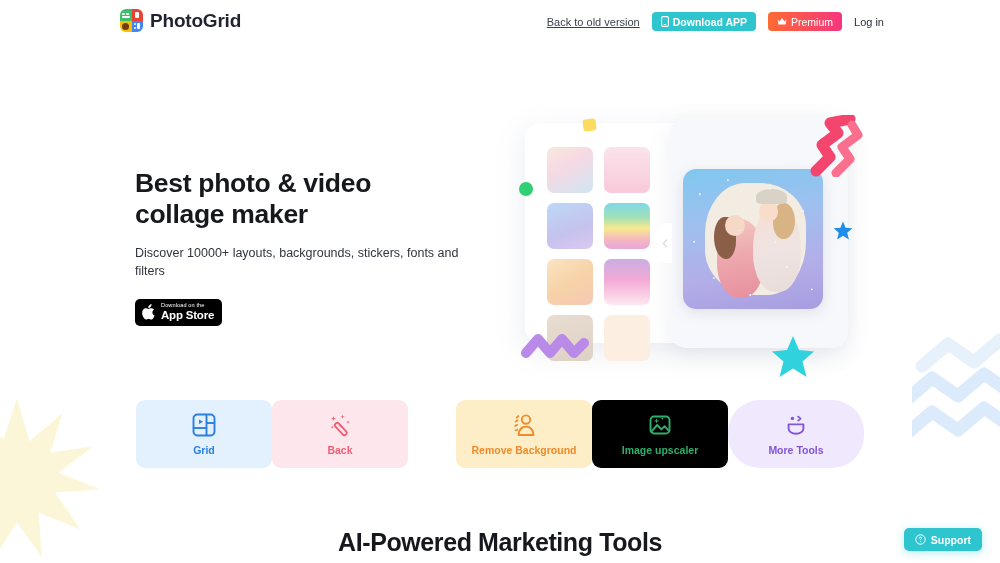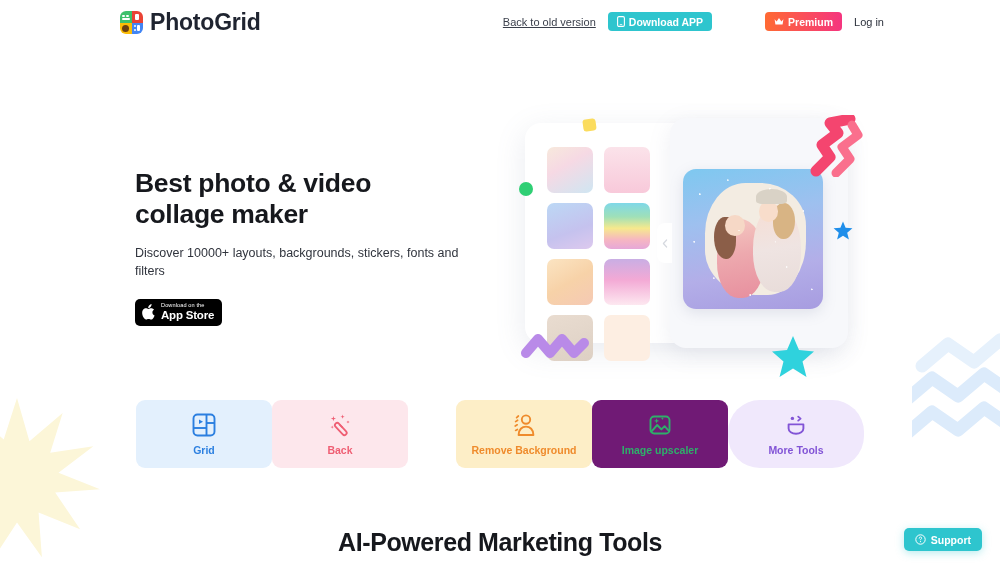--- a/index.html
+++ b/index.html
@@ -40,40 +40,40 @@
   .lq1 .d1 { width:2.6px;height:2.6px; left:2.4px; top:3.6px; }
   .lq1 .d2 { width:2.6px;height:2.6px; left:6.3px; top:3.6px; }
   .lq1 .bar { position:absolute; width:7.5px;height:1.6px; left:2px; top:7px; background:#fff; border-radius:1px;}
   .lq2 .bar { position:absolute; width:4.5px;height:5.5px; left:3.2px; top:3px; background:#fff; border-radius:1px;}
   .lq3 .circ { position:absolute; width:7px;height:7px; left:2.2px; top:2.2px; background:#6b3f10; border-radius:50%;}
   .lq4 .d1 { width:2.2px;height:2.2px; left:2.4px; top:2.6px; }
   .lq4 .d2 { width:2.2px;height:2.2px; left:2.4px; top:6.1px; }
   .lq4 .bar { position:absolute; width:2.6px;height:6px; left:5.8px; top:2.6px; background:#fff; border-radius:1px;}
 
   .brand-name {
-    font-size: 23px; font-weight: bold; color: #1f2430; letter-spacing: -0.2px;
+    font-size: 19px; font-weight: bold; color: #1f2430; letter-spacing: -0.2px;
   }
 
   .nav-right {
     position: absolute; right: 116px; top: 12px;
     display: flex; align-items: center; gap: 12px;
   }
   .nav-link-old {
     font-size: 11px; color: #3a3f4b; text-decoration: underline; white-space: nowrap;
   }
   .btn-download {
     display: flex; align-items: center; gap: 4px;
     background: #2ec5ce; color: #fff; font-size: 10.5px; font-weight: bold;
     padding: 0 9px; height: 19px; border-radius: 4px; white-space: nowrap;
   }
   .btn-premium {
     display: flex; align-items: center; gap: 4px;
     background: linear-gradient(90deg,#ff6a33 0%, #f5357f 100%);
-    color: #fff; font-size: 10.5px; font-weight: bold;
-    padding: 0 9px; height: 19px; border-radius: 4px; white-space: nowrap; margin-left: 41px;
+    color: #fff; font-size: 10.5px; font-weight: normal;
+    padding: 0 9px; height: 19px; border-radius: 4px; white-space: nowrap;
   }
   .nav-login { font-size: 11px; color: #2b303b; white-space: nowrap; }
 
   
   .hero-left { position: absolute; left: 135px; top: 168px; width: 345px; }
   .hero-title {
     font-size: 26.5px; font-weight: bold; color: #16181d;
     line-height: 1.17; letter-spacing: -0.3px; max-width: 320px;
   }
   .hero-sub {
@@ -170,21 +170,21 @@
   .cards { position: absolute; left: 136px; top: 400px; display: flex; }
   .card {
     width: 136px; height: 68px; border-radius: 9px;
     display: flex; flex-direction: column; align-items: center; justify-content: center;
     gap: 6px;
   }
   .card-label { font-size: 10.5px; font-weight: bold; }
   .c-grid { background: #e3f0fd; } .c-grid .card-label { color:#2b7fe0; }
   .c-edit { background: #fde7ec; } .c-edit .card-label { color:#ef5e73; }
   .c-rbg  { background: #fdeec7; margin-left: 48px; } .c-rbg  .card-label { color:#ef8b2c; }
-  .c-ups  { background: #701a75; } .c-ups  .card-label { color:#2eaf6a; }
+  .c-ups  { background: #000000; } .c-ups  .card-label { color:#2eaf6a; }
   .c-more { background: #f0e8fc; border-radius: 32px; } .c-more .card-label { color:#8254d6; }
 
   
   .section-title {
     position: absolute; left: 0; right: 0; top: 528px; text-align: center;
     font-size: 25px; font-weight: bold; color: #16181d; letter-spacing: -0.4px;
   }
 
   
   .support {

